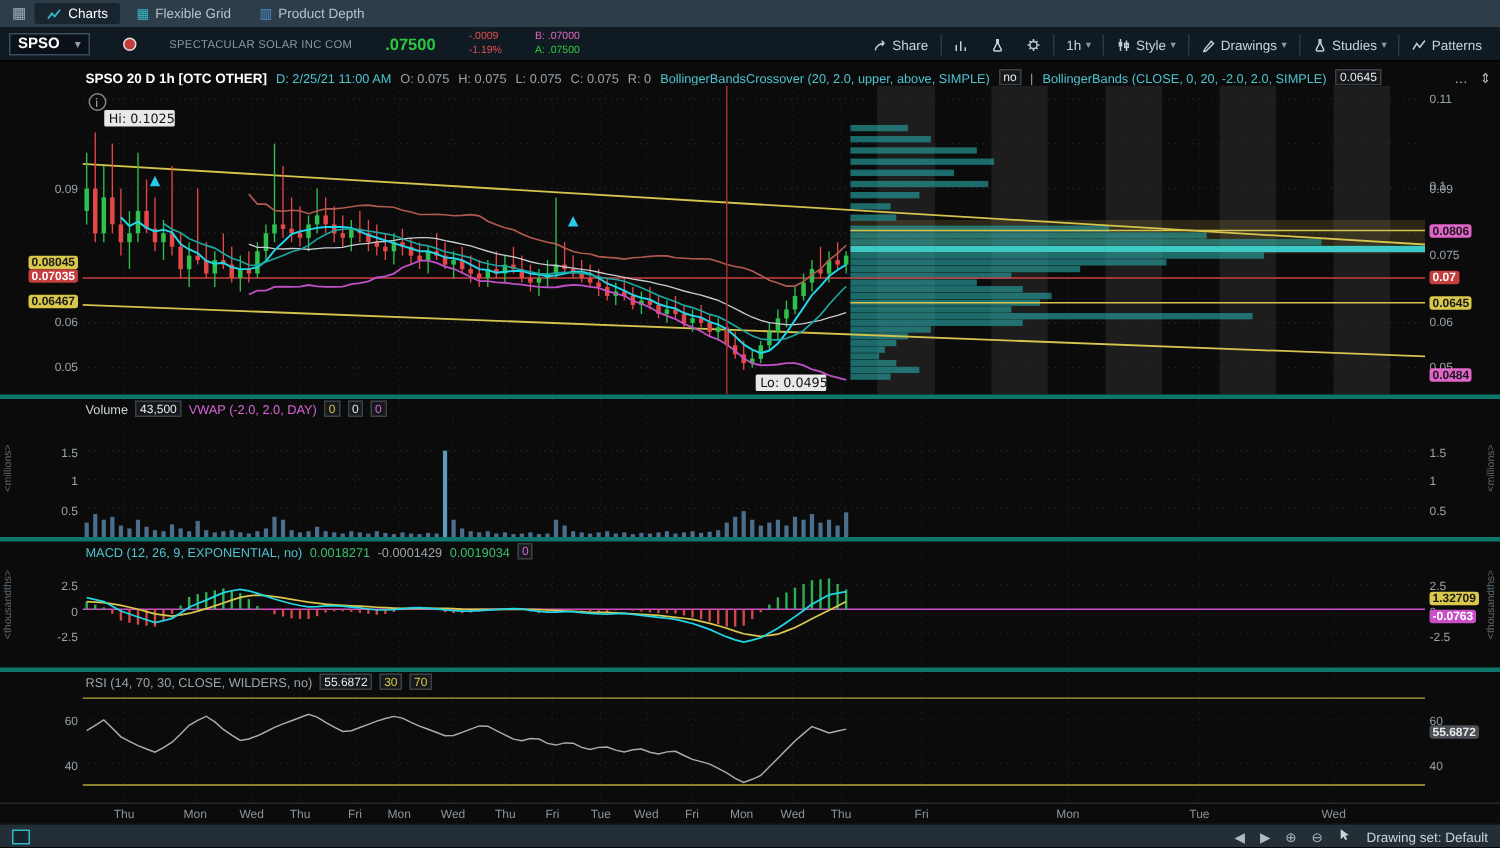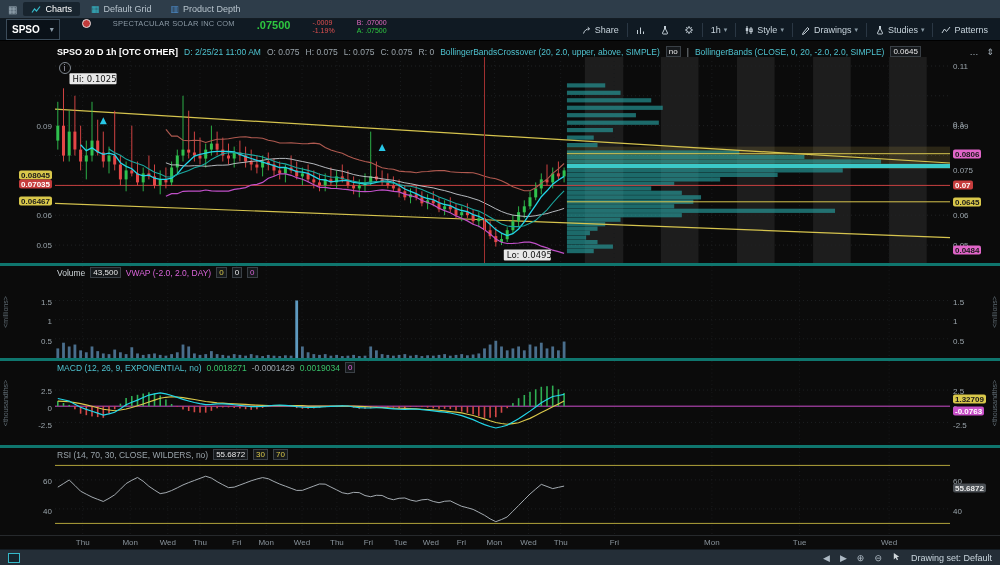--- a/index.html
+++ b/index.html
@@ -10,21 +10,21 @@
 
   
   .tabbar{height:19px;background:#2e3d4a;border-bottom:1px solid #141c23;display:flex;align-items:center;gap:3px;padding:0 5px}
   .menu-ic{color:#9fb0bc;font-size:10px;padding:0 3px;cursor:pointer}
   .tab{display:flex;align-items:center;gap:4px;padding:2px 8px;color:#b7c3cc;font-size:9px;border-radius:2px;cursor:pointer}
   .tab.active{background:#18242e;color:#fff}
   .tab .gic{font-size:9px;color:#35b8c8}
   .tab .bic{font-size:9px;color:#4e8fd0}
 
   
-  .symbar{height:22px;background:#101a23;display:flex;gap:22px;padding:0 6px;border-bottom:1px solid #000}
+  .symbar{height:22px;background:#101a23;display:flex;align-items:center;gap:22px;padding:0 6px;border-bottom:1px solid #000}
   .sym-select{display:flex;align-items:center;gap:10px;background:#0a1118;border:1px solid #3c4c5a;color:#fff;font-size:10px;font-weight:bold;padding:1px 5px;cursor:pointer}
   .sym-select .caret{color:#8fa0ac;font-size:8px;font-weight:normal}
   .alert-dot{width:9px;height:9px;border-radius:50%;background:#c23b3b;border:1px solid #e0e0e0;display:inline-block;cursor:pointer}
   .company{font-size:7.5px;color:#8a98a4;letter-spacing:.2px}
   .last{color:#2ec840;font-weight:bold;font-size:11px}
   .stack{display:flex;flex-direction:column;line-height:1.15;font-size:7px}
   .neg{color:#e05050}
   .bid{color:#e06ac0}.ask{color:#2ec840}
   .tb-right{margin-left:auto;display:flex;align-items:center;gap:2px}
   .tbtn{display:flex;align-items:center;gap:3px;color:#c8d4dc;font-size:9px;padding:2px 6px;cursor:pointer;white-space:nowrap}
@@ -79,21 +79,21 @@
   <div class="tabbar">
     <span class="menu-ic">▦</span>
     <div class="tab active">
       <svg width="10" height="10" viewBox="0 0 10 10">
           <path d="M1 8.5 L3.5 5 5.5 7 9 2.5" fill="none" stroke="#35b8c8" stroke-width="1.2"></path>
         </svg>
       <span>Charts</span>
     </div>
     <div class="tab">
       <span class="gic">▦</span>
-      <span>Default Grid</span>
+      <span>Flexible Grid</span>
     </div>
     <div class="tab">
       <span class="bic">▥</span>
       <span>Product Depth</span>
     </div>
   </div>
 
   <div class="symbar">
     <div class="sym-select">
       <span>SPSO</span>

